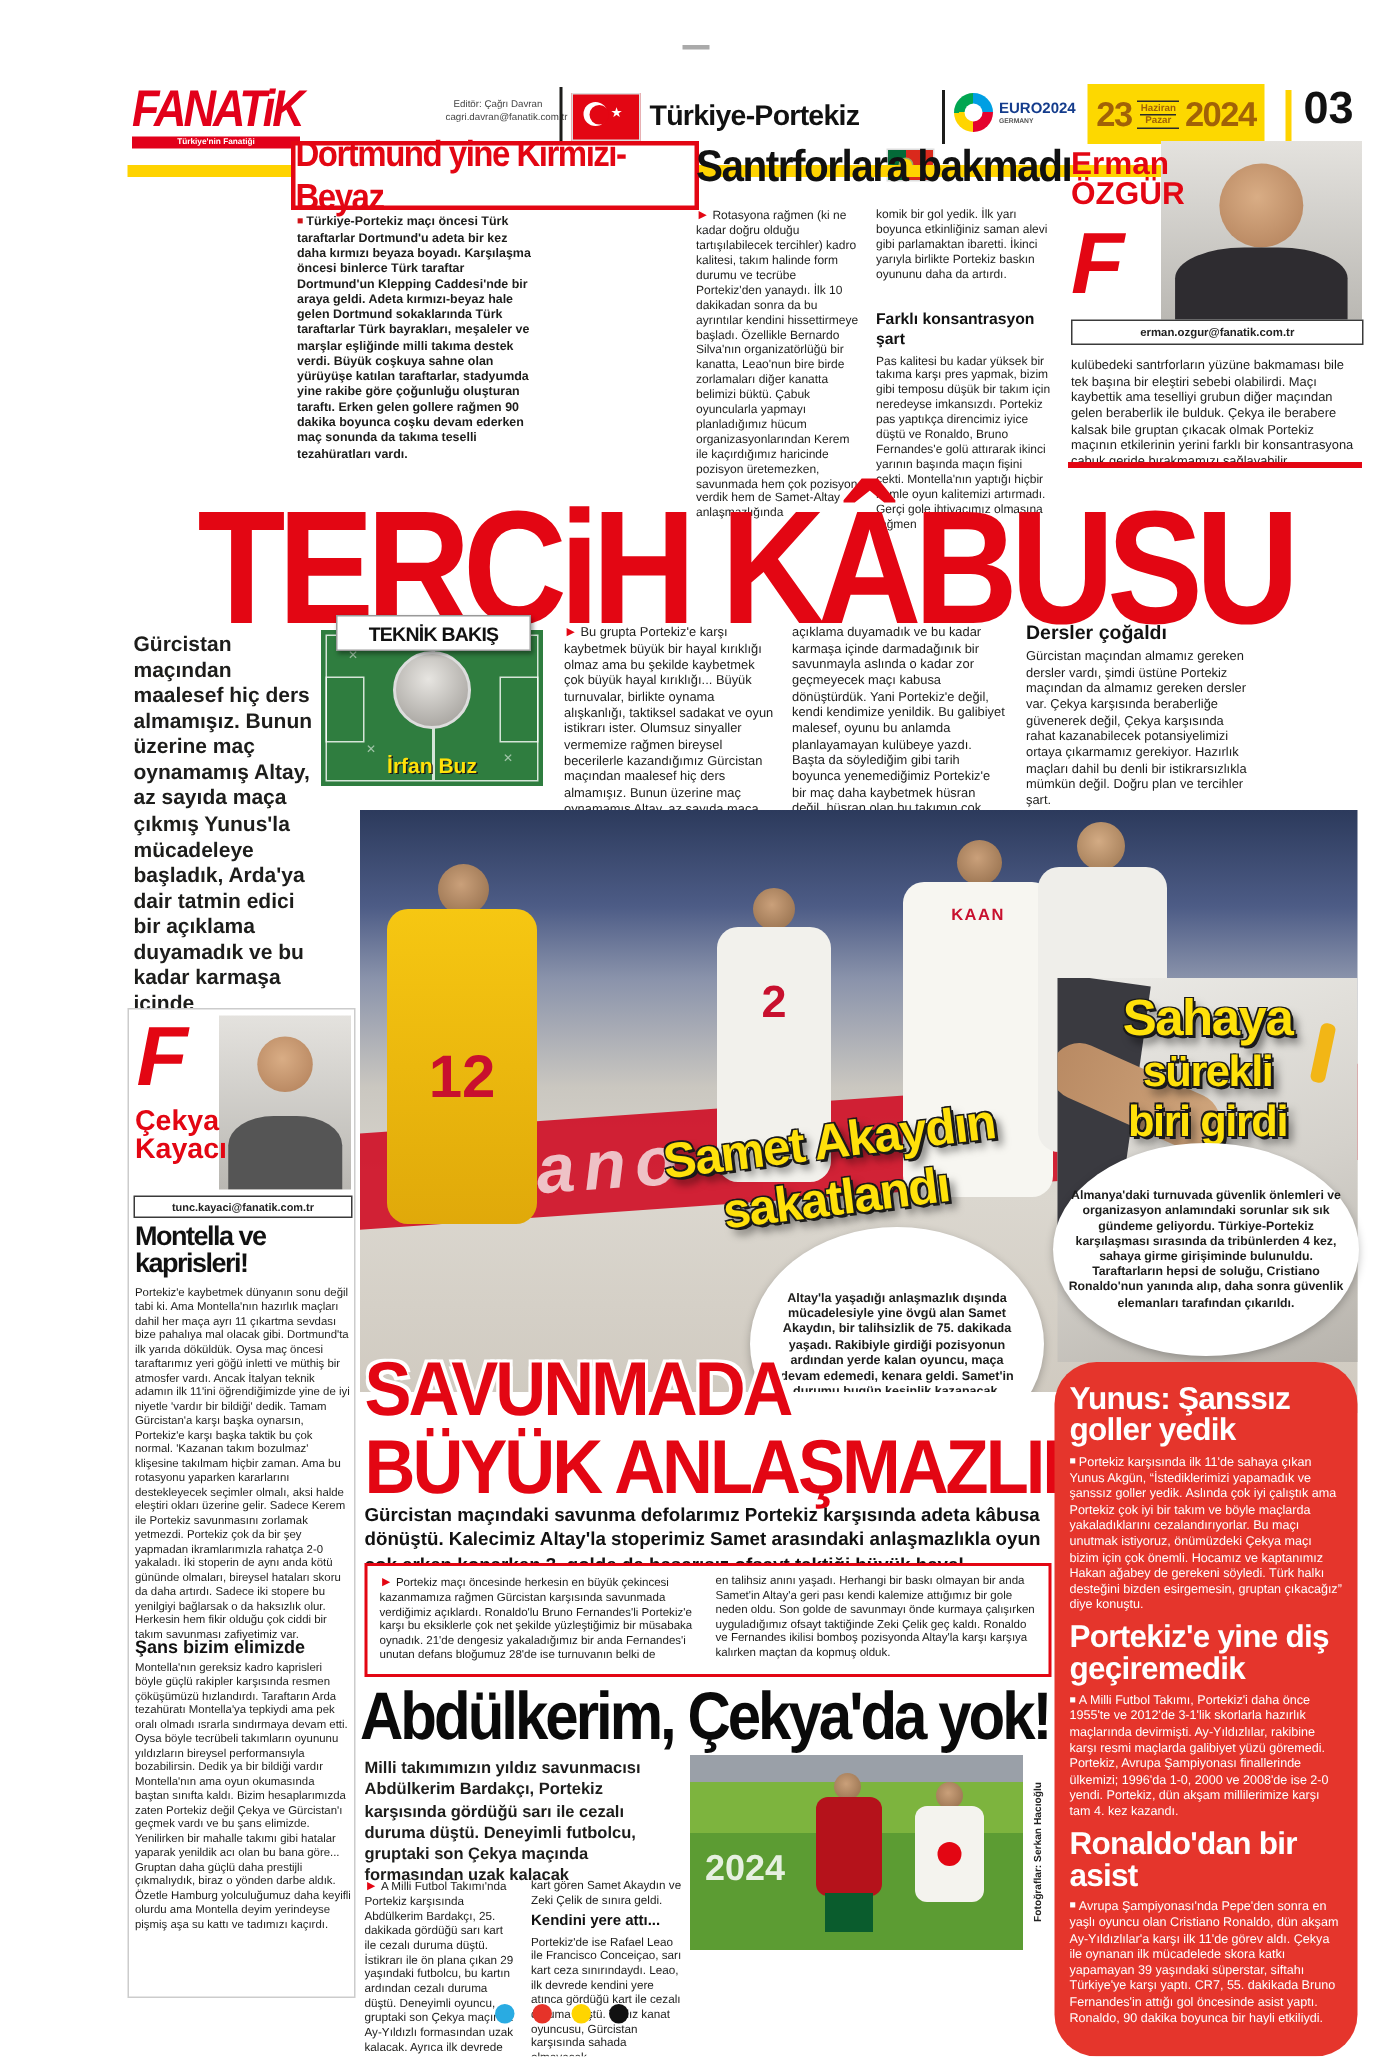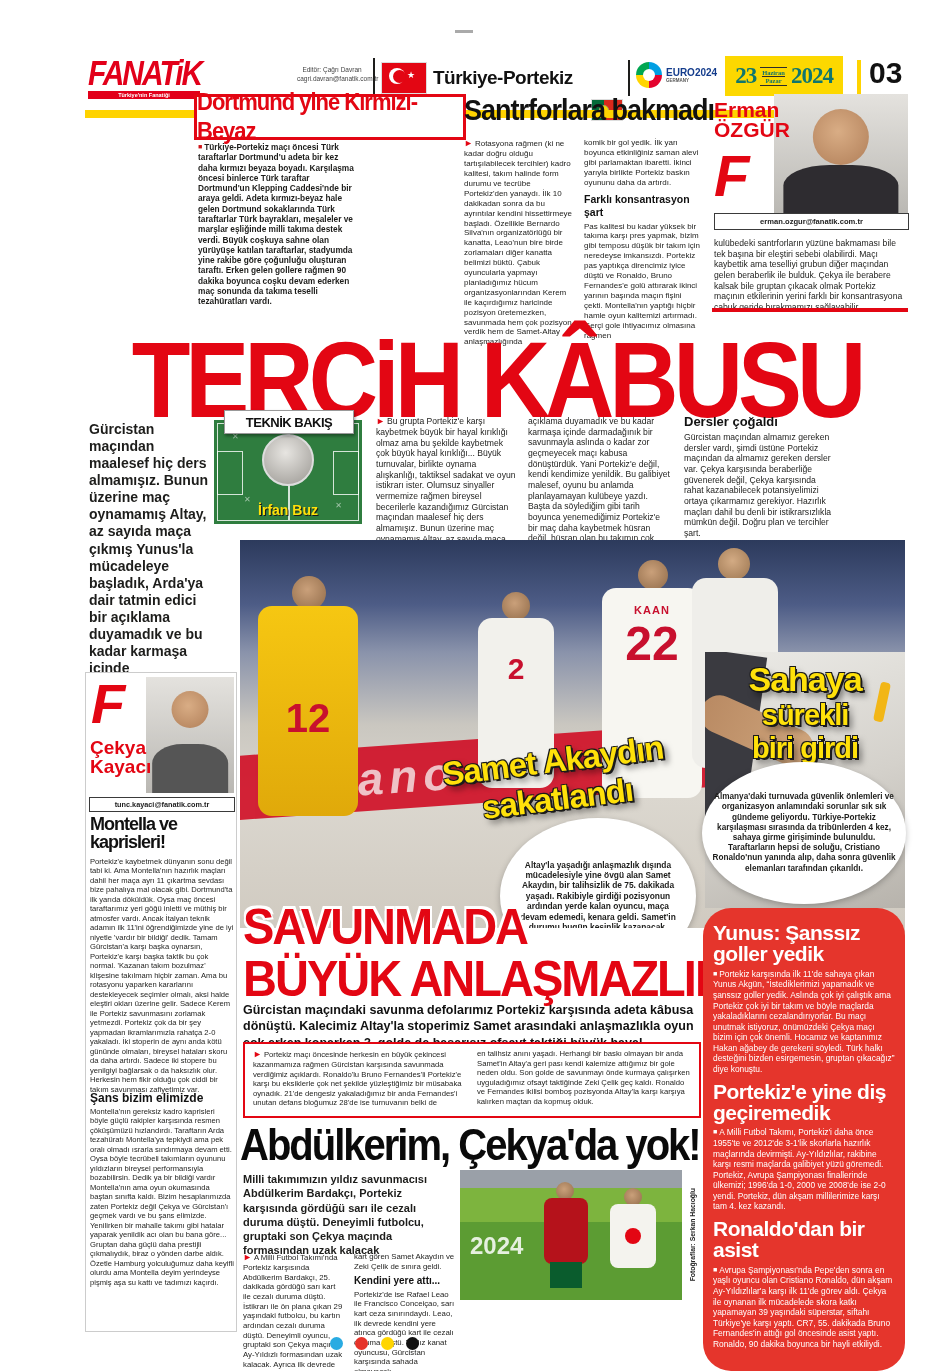--- a/index.html
+++ b/index.html
@@ -17,21 +17,21 @@
   .match-title{font-size:19px;font-weight:900;color:#111;letter-spacing:-0.5px;}
   .flag{position:relative;overflow:hidden;border:1px solid #ddd;}
   .flag-tr{background:#e30613;}
   .flag-tr .cres1{position:absolute;left:7px;top:5px;width:16px;height:16px;border-radius:50%;background:#fff;}
   .flag-tr .cres2{position:absolute;left:11px;top:6.5px;width:13px;height:13px;border-radius:50%;background:#e30613;}
   .flag-tr .star{position:absolute;left:25px;top:7px;color:#fff;font-size:9px;}
   .flag-pt{background:linear-gradient(90deg,#046a38 0 40%,#da291c 40% 100%);}
   .flag-pt .ball{position:absolute;left:7px;top:5px;width:10px;height:10px;border-radius:50%;background:#ffd500;border:1px solid #9a6;box-sizing:border-box;}
   .euro-ball{width:26px;height:26px;border-radius:50%;background:conic-gradient(#009fe3 0 25%,#e4032e 0 50%,#ffd500 0 75%,#00a651 0 100%);position:relative;}
   .euro-ball:after{content:"";position:absolute;left:7px;top:7px;width:12px;height:12px;border-radius:50%;background:#fff;}
-  .datebox{background:#fdd800;display:flex;align-items:center;justify-content:center;gap:4px;color:#0f766e;font-family:Liberation Serif, serif;}
+  .datebox{background:#fdd800;display:flex;align-items:center;justify-content:center;gap:4px;color:#a16207;}
   .datebox .big{font-size:23px;font-weight:bold;letter-spacing:-1px;}
   .datebox .mid{font-size:6.5px;font-weight:bold;text-align:center;border-top:1px solid #2b2b2b;border-bottom:1px solid #2b2b2b;padding:1px 2px;}
   .pagenum{font-size:30px;font-weight:900;color:#111;}
   .ybar{background:#ffd300;}
   
   .redbox-border{border:3px solid #e30613;background:#fff;}
   .headline-red{color:#e30613;font-weight:900;letter-spacing:-1px;}
   .headline-black{color:#111;font-weight:900;letter-spacing:-1px;}
   .body-s{font-size:8.3px;}
   .photo{overflow:hidden;}
@@ -138,21 +138,21 @@
     <span class="mk-sq">■</span><span>Türkiye-Portekiz maçı öncesi Türk taraftarlar Dortmund'u adeta bir kez daha kırmızı beyaza boyadı. Karşılaşma öncesi binlerce Türk taraftar Dortmund'un Klepping Caddesi'nde bir araya geldi. Adeta kırmızı-beyaz hale gelen Dortmund sokaklarında Türk taraftarlar Türk bayrakları, meşaleler ve marşlar eşliğinde milli takıma destek verdi. Büyük coşkuya sahne olan yürüyüşe katılan taraftarlar, stadyumda yine rakibe göre çoğunluğu oluşturan taraftı. Erken gelen gollere rağmen 90 dakika boyunca coşku devam ederken maç sonunda da takıma teselli tezahüratları vardı.</span>
   </div>
   <div class="abs photo ph-flare dotnoise" style="left:362px;top:142px;width:98px;height:170px;"></div>
 
   <div class="abs headline-black" style="left:464px;top:94px;font-size:27px;transform:scaleY(1.1);transform-origin:left top;white-space:nowrap;">Santrforlara bakmadı</div>
   <div class="abs txt" style="left:464px;top:138px;width:112px;font-size:8px;">
     <span class="mk-tri">►</span><span>Rotasyona rağmen (ki ne kadar doğru olduğu tartışılabilecek tercihler) kadro kalitesi, takım halinde form durumu ve tecrübe Portekiz'den yanaydı. İlk 10 dakikadan sonra da bu ayrıntılar kendini hissettirmeye başladı. Özellikle Bernardo Silva'nın organizatörlüğü bir kanatta, Leao'nun bire birde zorlamaları diğer kanatta belimizi büktü. Çabuk oyuncularla yapmayı planladığımız hücum organizasyonlarından Kerem ile kaçırdığımız haricinde pozisyon üretemezken, savunmada hem çok pozisyon verdik hem de Samet-Altay anlaşmazlığında</span>
   </div>
   <div class="abs txt" style="left:584px;top:138px;width:118px;font-size:8px;">
     <div>komik bir gol yedik. İlk yarı boyunca etkinliğiniz saman alevi gibi parlamaktan ibaretti. İkinci yarıyla birlikte Portekiz baskın oyununu daha da artırdı.</div>
-    <div class="subhead-black" style="font-size:10.5px;margin:5px 0 3px 0;">Farklı konsantrasyon şart</div>
+    <div class="subhead-black" style="font-size:10.5px;margin:19px 0 3px 0;">Farklı konsantrasyon şart</div>
     <div>Pas kalitesi bu kadar yüksek bir takıma karşı pres yapmak, bizim gibi temposu düşük bir takım için neredeyse imkansızdı. Portekiz pas yaptıkça direncimiz iyice düştü ve Ronaldo, Bruno Fernandes'e golü attırarak ikinci yarının başında maçın fişini çekti. Montella'nın yaptığı hiçbir hamle oyun kalitemizi artırmadı. Gerçi gole ihtiyacımız olmasına rağmen</div>
   </div>
 
   <div class="abs" style="left:712px;top:92px;width:196px;height:222px;">
     <div class="abs portrait photo" style="left:62px;top:2px;width:134px;height:122px;">
         <div class="head"></div>
         <div class="suit"></div>
       </div>
     <div class="abs" style="left:2px;top:8px;line-height:0.95;">
       <div class="red" style="font-size:21px;font-weight:900;">Erman</div>
@@ -203,21 +203,20 @@
     </div>
 
     <div class="headc" style="left:262px;top:52px;width:28px;height:28px;"></div>
     <div class="jersey" style="left:238px;top:78px;width:76px;height:170px;background:#f2f1ec;">
       <div class="jnum" style="font-size:30px;margin-top:34px;">2</div>
     </div>
 
     <div class="headc" style="left:398px;top:20px;width:30px;height:30px;"></div>
     <div class="jersey" style="left:362px;top:48px;width:100px;height:210px;background:#f7f6f1;">
       <div class="jnum" style="font-size:11px;margin-top:16px;letter-spacing:1px;">KAAN</div>
-      <div class="jnum" style="font-size:48px;">22</div>
     </div>
 
     <div class="headc" style="left:478px;top:8px;width:32px;height:32px;background:radial-gradient(circle at 45% 40%,#d3ab84,#9a744f);"></div>
     <div class="jersey" style="left:452px;top:38px;width:86px;height:190px;background:#efeeea;"></div>
   </div>
 
   <div class="abs" style="left:85px;top:672px;width:152px;height:660px;border:1px solid #ccc;background:#fff;box-sizing:border-box;">
     <div class="abs portrait photo" style="left:60px;top:4px;width:88px;height:116px;">
         <div class="head"></div>
         <div class="suit" style="background:#555;"></div>

